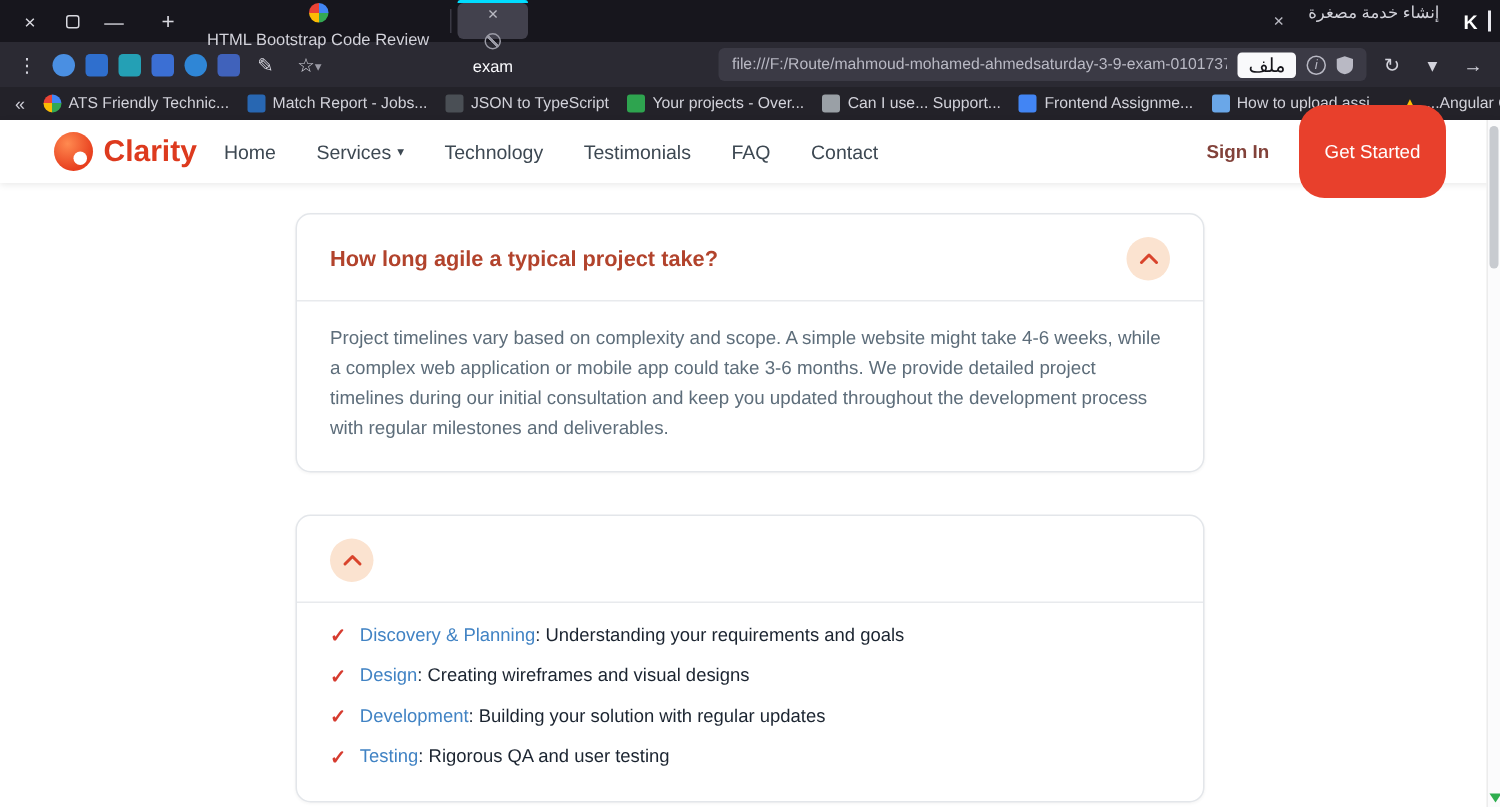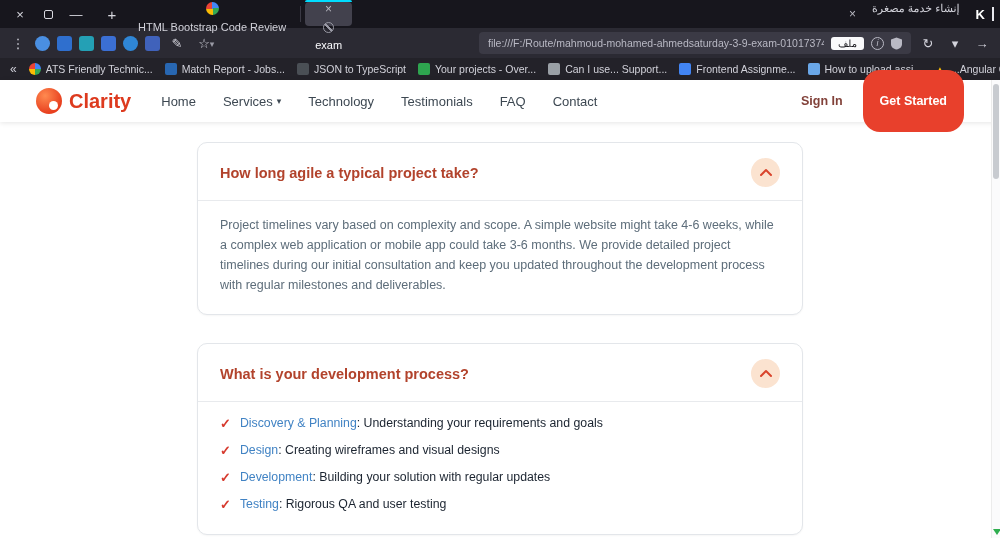--- a/index.html
+++ b/index.html
@@ -25,46 +25,46 @@
   .kagi { font-weight:bold; color:#fff; font-size:13px; letter-spacing:1px; }
   .kagi-bar { width:2px; height:14px; background:#e8e8ee; display:inline-block; }
 
   .toolbar { height:30px; background:#2b2a33; display:flex; align-items:center; padding:0 8px; gap:7px; }
   .tool-icon { color:#d3d3dc; font-size:13px; width:20px; height:22px; display:flex; align-items:center; justify-content:center; border-radius:4px; flex:0 0 auto; }
   .ext { width:15px; height:15px; border-radius:3px; flex:0 0 auto; }
   .ext.round { border-radius:50%; }
   .e1{background:#4a8fe2;} .e2{background:#2f6fce;} .e3{background:#24a0b5;} .e4{background:#3b6fd4;} .e5{background:#2f86d6;} .e6{background:#4062bb;}
   .urlbar { margin-left:auto; width:432px; height:22px; background:#3b3a45; border-radius:4px; display:flex; align-items:center; padding:0 9px; gap:7px; }
   .url-text { font-size:10.5px; color:#b9b9c4; white-space:nowrap; overflow:hidden; flex:1; }
-  .file-pill { background:#f9f9fb; color:#15141a; font-size:10px; padding:1px 7px; border-radius:3px; flex:0 0 auto; }
+  .file-pill { background:#f9f9fb; color:#15141a; font-size:13px; padding:1px 7px; border-radius:3px; flex:0 0 auto; }
   .info-circle { width:13px; height:13px; border:1px solid #b9b9c4; border-radius:50%; color:#b9b9c4; font-size:9px; display:flex; align-items:center; justify-content:center; font-style:italic; flex:0 0 auto; }
   .shield-svg { flex:0 0 auto; display:block; }
 
   .bookmarksbar { height:22px; background:#232229; display:flex; align-items:center; padding:0 10px; gap:12px; overflow:hidden; }
   .bm-chev { color:#cfcfd8; font-size:12px; }
   .bookmark { display:flex; align-items:center; gap:5px; font-size:10.5px; color:#d2d2da; white-space:nowrap; }
   .bm-fav { width:12px; height:12px; border-radius:2px; flex:0 0 auto; display:flex; align-items:center; justify-content:center; }
   .bf1{background:conic-gradient(#4285f4 0 25%,#34a853 25% 50%,#fbbc04 50% 75%,#ea4335 75% 100%); border-radius:50%;}
   .bf2{background:#2867b2;} .bf3{background:#4a4f55;} .bf4{background:#2ea44f;} .bf5{background:#9aa0a6;}
   .bf6{background:#4285f4;} .bf7{background:#6aa7e8;}
   .bf-drive{background:transparent; color:#fbbc04; font-size:10px;}
 
   
   .page { position:relative; height:458px; background:#fff; }
   .site-header { height:42px; display:flex; align-items:center; padding:0 36px; background:#fff; box-shadow:0 1px 5px rgba(0,0,0,0.10); position:relative; z-index:2; }
   .logo { display:flex; align-items:center; gap:7px; }
   .logo-mark { width:26px; height:26px; border-radius:50%; background:radial-gradient(circle at 35% 30%, #ff8a50, #e8401f 70%); position:relative; }
   .logo-mark::after { content:''; position:absolute; right:4px; bottom:4px; width:9px; height:9px; border-radius:50%; background:#fff; }
   .logo-text { font-size:20px; font-weight:bold; color:#dd3a1e; }
-  .nav { display:flex; align-items:center; gap:27px; margin-left:30px; }
+  .nav { display:flex; align-items:center; gap:27px; margin-left:18px; }
   .nav-item { font-size:13px; color:#3d4852; cursor:pointer; display:flex; align-items:center; gap:4px; }
   .nav-caret { font-size:9px; color:#3d4852; }
   .header-right { margin-left:auto; display:flex; align-items:center; gap:20px; }
   .signin { font-size:12.5px; font-weight:bold; color:#82423a; cursor:pointer; }
-  .cta-btn { background:#e8402c; color:#fff; border:none; font-size:12.5px; font-weight:bold; padding:24px 17px; border-radius:17px; cursor:pointer; font-family:"Liberation Sans", sans-serif; }
+  .cta-btn { background:#e8402c; color:#fff; border:none; font-size:12.5px; font-weight:normal; padding:24px 17px; border-radius:17px; cursor:pointer; font-family:"Liberation Sans", sans-serif; }
 
   .content { padding-top:20px; }
   .faq-card { width:606px; margin:0 auto 28px; background:#fff; border:1px solid #e3e6ea; border-radius:10px; box-shadow:0 1px 2px rgba(0,0,0,0.04); overflow:hidden; }
   .card-head { display:flex; align-items:center; justify-content:space-between; padding:15px 22px 13px; }
   .question { font-size:14.5px; color:#b2432c; }
   .chev-btn { width:29px; height:29px; border-radius:50%; background:#fbe3d0; border:none; display:flex; align-items:center; justify-content:center; cursor:pointer; flex:0 0 auto; }
   .card-divider { border-top:1px solid #e8eaed; }
   .card-body { padding:14px 22px 19px; }
   .answer { font-size:12.5px; line-height:1.6; color:#5d6d7a; }
   .intro { font-size:12.5px; color:#5d6d7a; margin-bottom:15px; }
@@ -229,21 +229,20 @@
           </button>
         </div>
         <div class="card-divider"></div>
         <div class="card-body">
           <p class="answer">Project timelines vary based on complexity and scope. A simple website might take 4-6 weeks, while a complex web application or mobile app could take 3-6 months. We provide detailed project timelines during our initial consultation and keep you updated throughout the development process with regular milestones and deliverables.</p>
         </div>
       </section>
 
       <section class="faq-card">
         <div class="card-head">
-          <h3 class="question">What is your development process?</h3>
           <button class="chev-btn">
             <svg width="14" height="9" viewBox="0 0 14 9">
                 <polyline points="2,7 7,2 12,7" fill="none" stroke="#d9442c" stroke-width="2" stroke-linecap="round" stroke-linejoin="round"></polyline>
               </svg>
           </button>
         </div>
         <div class="card-divider"></div>
         <div class="card-body">
 
           <div class="dev-item">

